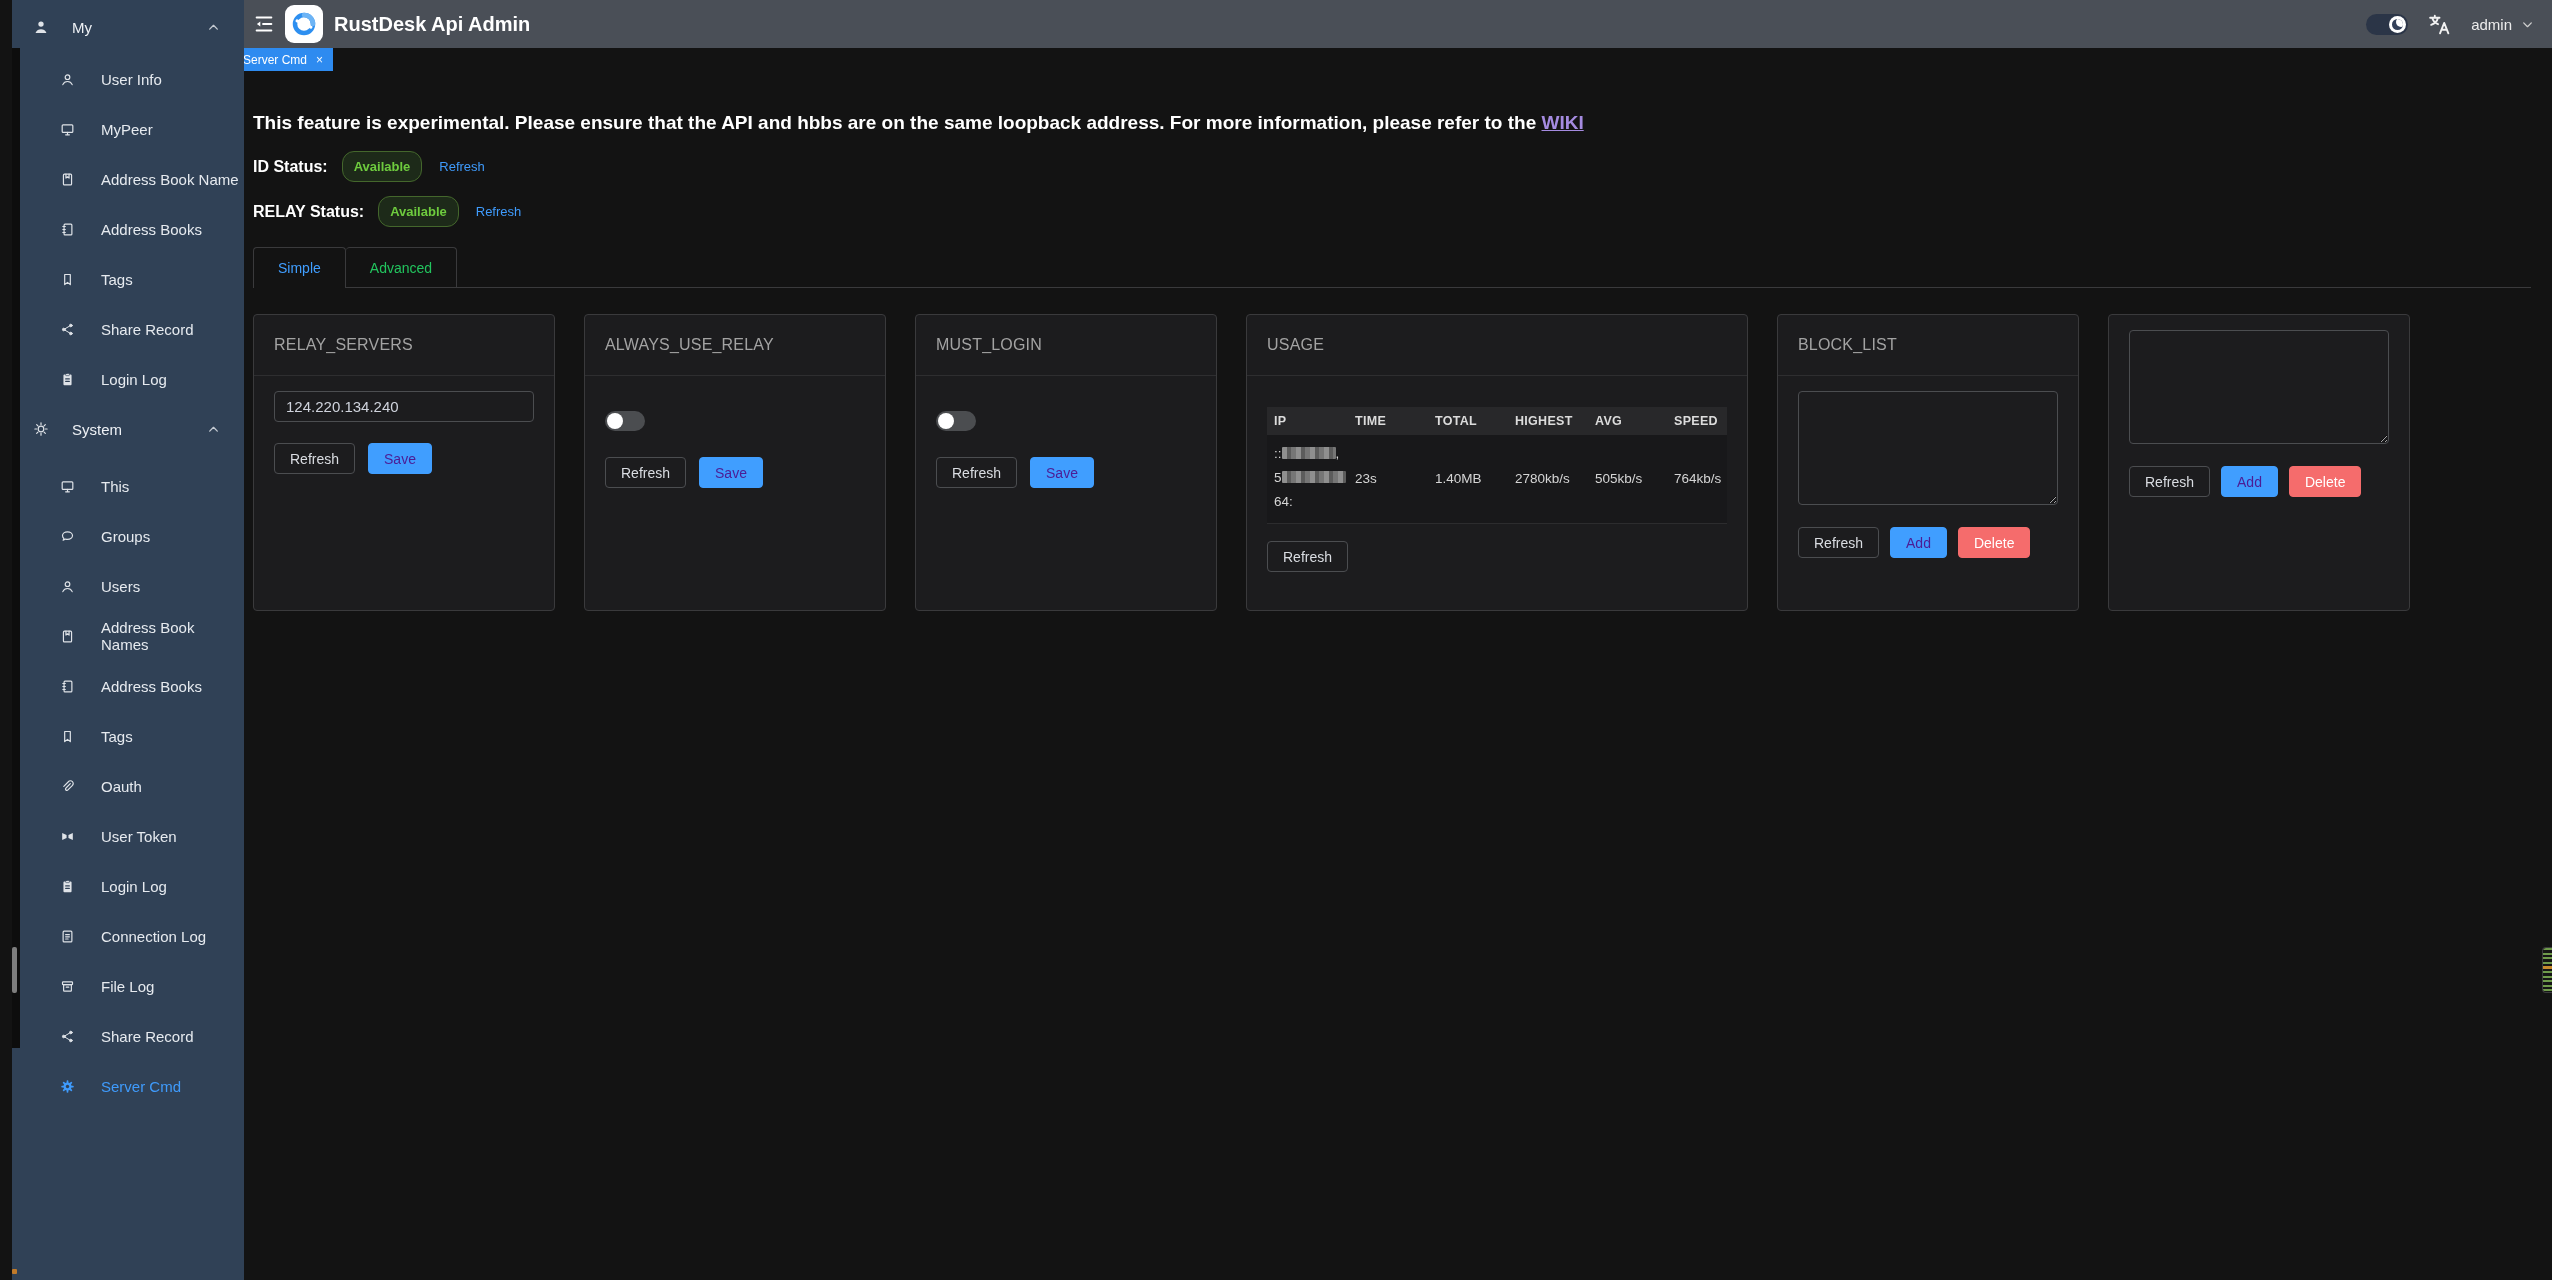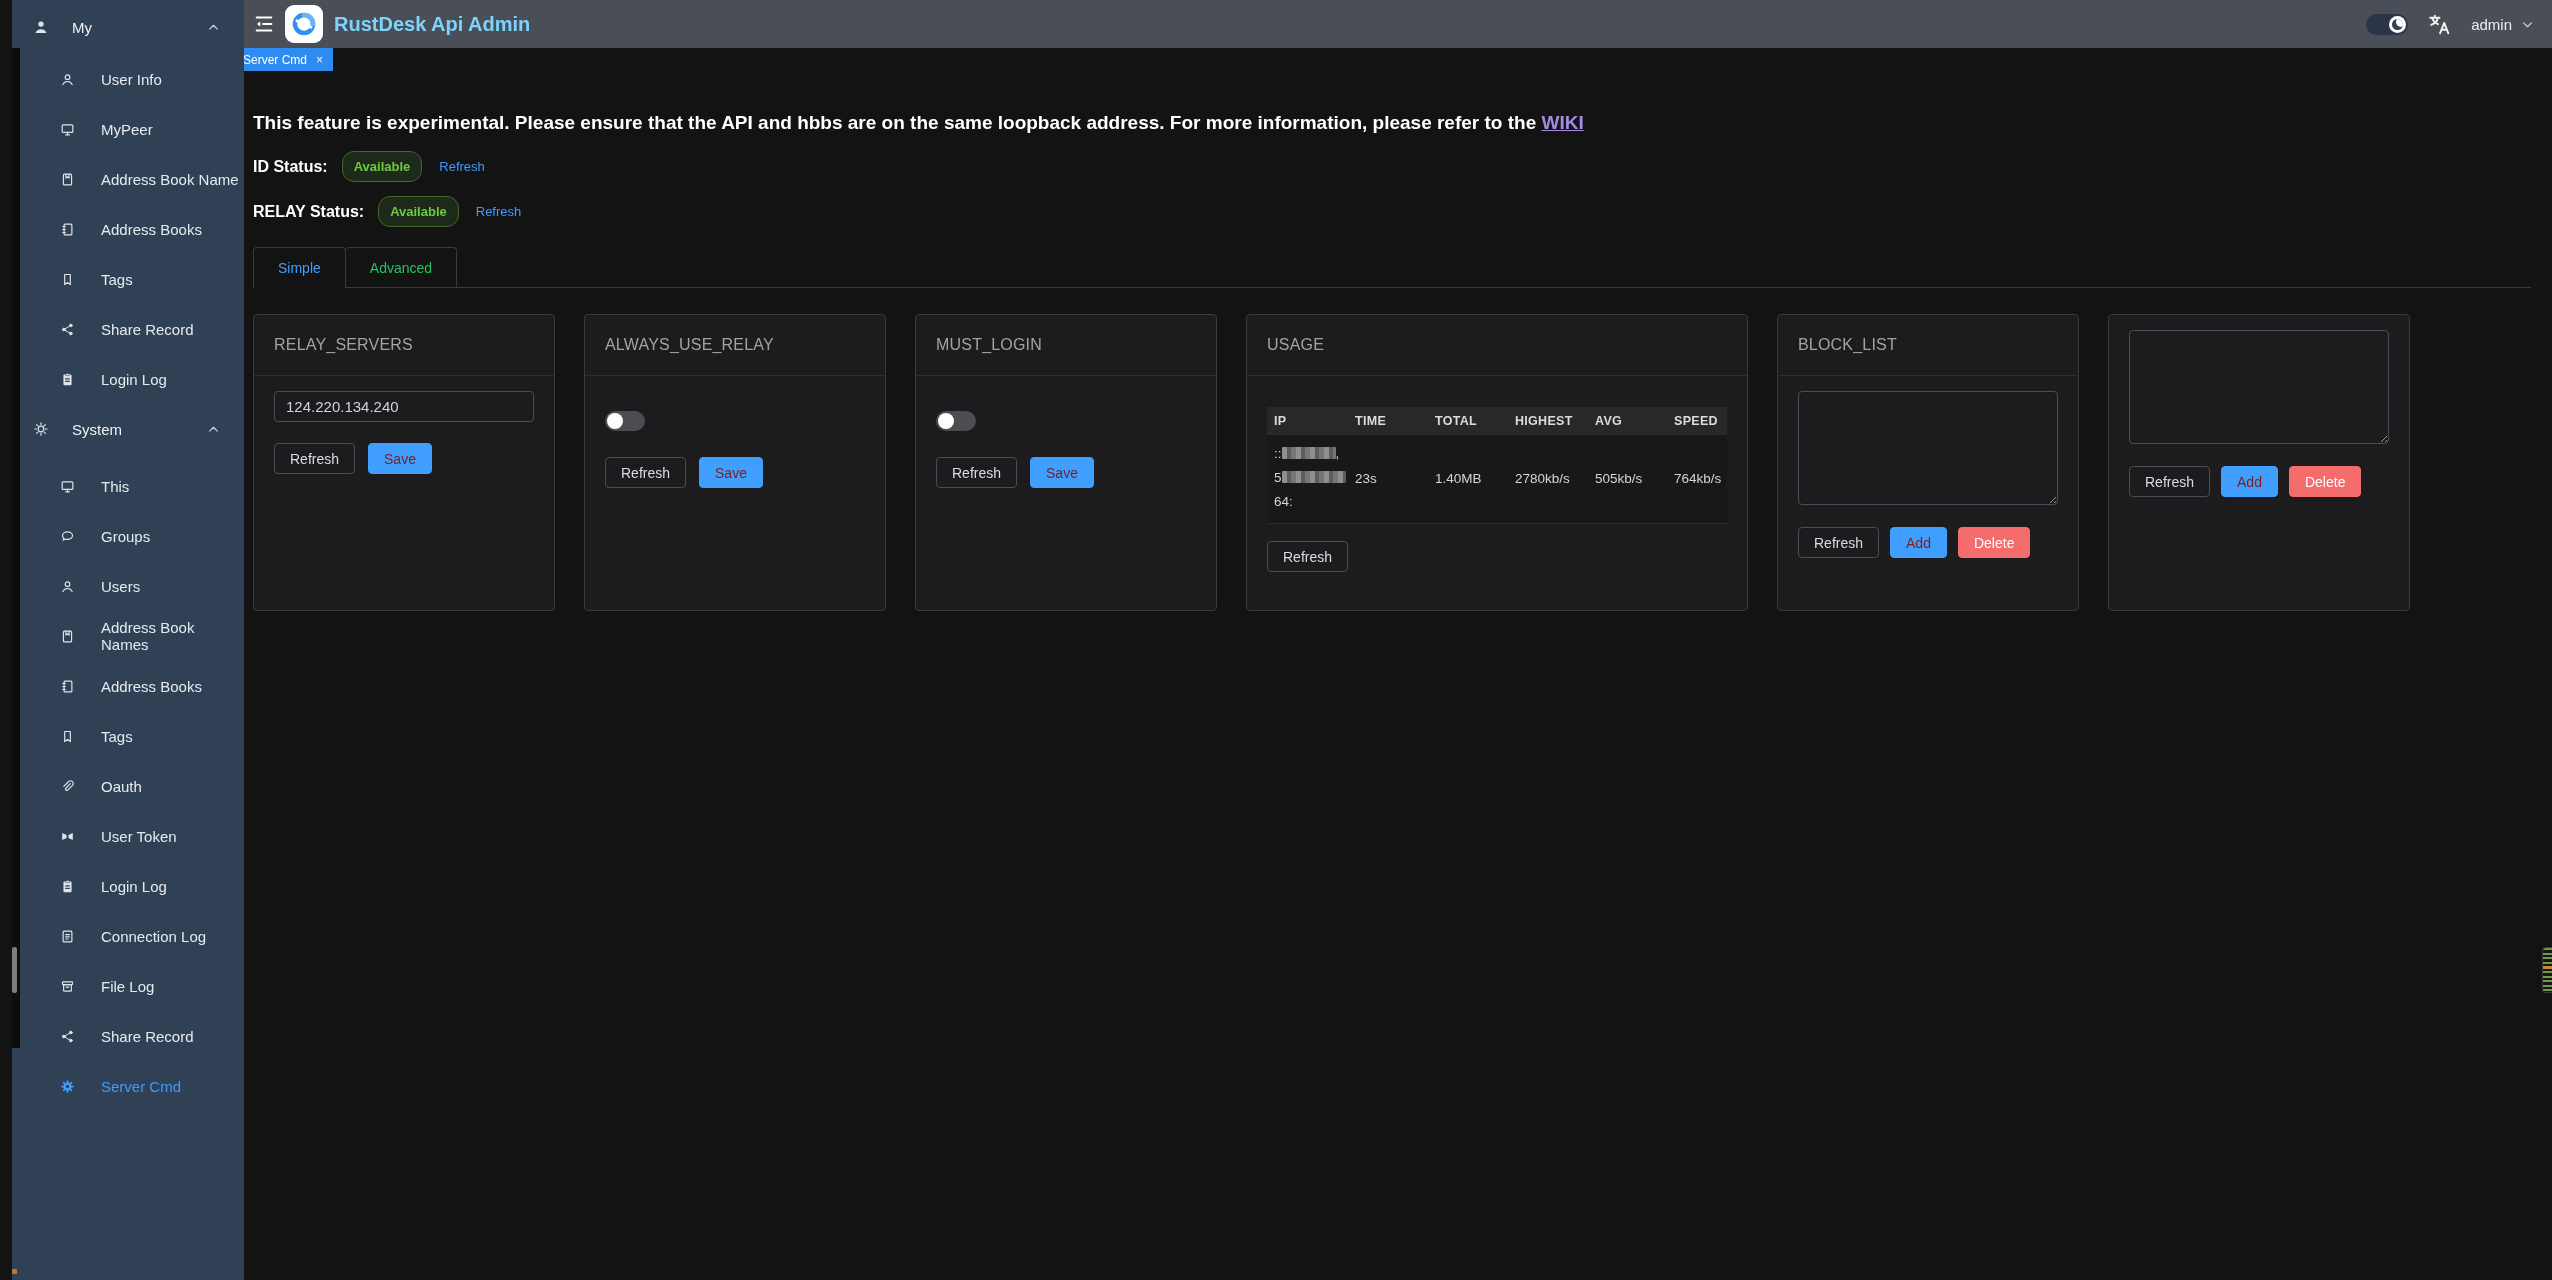--- a/index.html
+++ b/index.html
@@ -26,21 +26,21 @@
   .chev svg { width:13px; height:13px; display:block; opacity:.85; }
 
   
   .topbar { position:absolute; left:232px; top:0; right:0; height:48px; background:#4a4f57;
     display:flex; align-items:center; z-index:2; }
   .fold-btn { margin-left:21px; width:24px; height:24px; background:none; border:none; cursor:pointer; }
   .fold-btn svg { width:22px; height:22px; display:block; }
   .app-logo { margin-left:8px; width:38px; height:38px; background:#ffffff; border-radius:9px;
     display:flex; align-items:center; justify-content:center; }
   .app-logo svg { width:30px; height:30px; }
-  .app-title { margin-left:11px; color:#7dd3fc; font-size:20px; font-weight:bold; }
+  .app-title { margin-left:11px; color:#ffffff; font-size:20px; font-weight:bold; }
   .top-actions { margin-left:auto; display:flex; align-items:center; gap:19px; padding-right:18px; }
   .switch-on { width:42px; height:21px; border-radius:11px; background:#2b3547; position:relative;
     border:none; cursor:pointer; }
   .switch-on .knob { position:absolute; right:2px; top:2px; width:17px; height:17px; border-radius:50%;
     background:#ffffff; display:flex; align-items:center; justify-content:center; }
   .moon { position:relative; width:11px; height:11px; border-radius:50%; background:#33405a; overflow:hidden; }
   .moon::after { content:''; position:absolute; left:4px; top:-2px; width:10px; height:10px;
     border-radius:50%; background:#ffffff; }
   .trans-icon svg { width:25px; height:25px; display:block; }
   .user-menu { display:flex; align-items:center; gap:9px; cursor:pointer; }
@@ -75,21 +75,21 @@
   .card { width:302px; height:297px; background:#1c1c1e; border:1px solid #3a3a3c; border-radius:4px; }
   .card.wide { width:502px; }
   .card-header { height:61px; display:flex; align-items:center; padding:0 20px;
     border-bottom:1px solid #2e2e30; color:#a3a3a3; font-size:16px; letter-spacing:.2px; }
   .card-body { padding:15px 20px 20px; }
   .text-input { width:100%; height:31px; background:transparent; border:1px solid #4b4d50; border-radius:4px;
     color:#cfd3dc; font-size:15px; padding:0 11px; font-family:inherit; outline:none; }
   .btn-row { display:flex; gap:13px; margin-top:21px; }
   .btn { height:31px; padding:0 15px; border-radius:4px; font-size:14px; font-family:inherit;
     background:transparent; border:1px solid #4b4d50; color:#dadde2; cursor:pointer; }
-  .btn.primary { background:#409eff; border-color:#409eff; color:#7f1d1d; }
+  .btn.primary { background:#409eff; border-color:#409eff; color:#4c1d95; }
   .btn.danger { background:#f56c6c; border-color:#f56c6c; color:#ffffff; }
   .toggle-off { margin-top:20px; width:40px; height:20px; border-radius:10px; background:#4b4d50;
     position:relative; border:none; display:block; cursor:pointer; }
   .toggle-off .knob { position:absolute; left:2px; top:2px; width:16px; height:16px; border-radius:50%; background:#ffffff; }
   .toggle-card .btn-row { margin-top:26px; }
 
   .usage-table { margin-top:16px; border-bottom:1px solid #2c2c2e; }
   .u-head, .u-row { display:grid; grid-template-columns:81px 80px 80px 80px 79px 1fr; }
   .u-head { background:#28282a; height:28px; align-items:center; }
   .u-head > div { color:#dcdcdc; font-size:12.5px; font-weight:bold; letter-spacing:.3px; padding-left:7px; }

